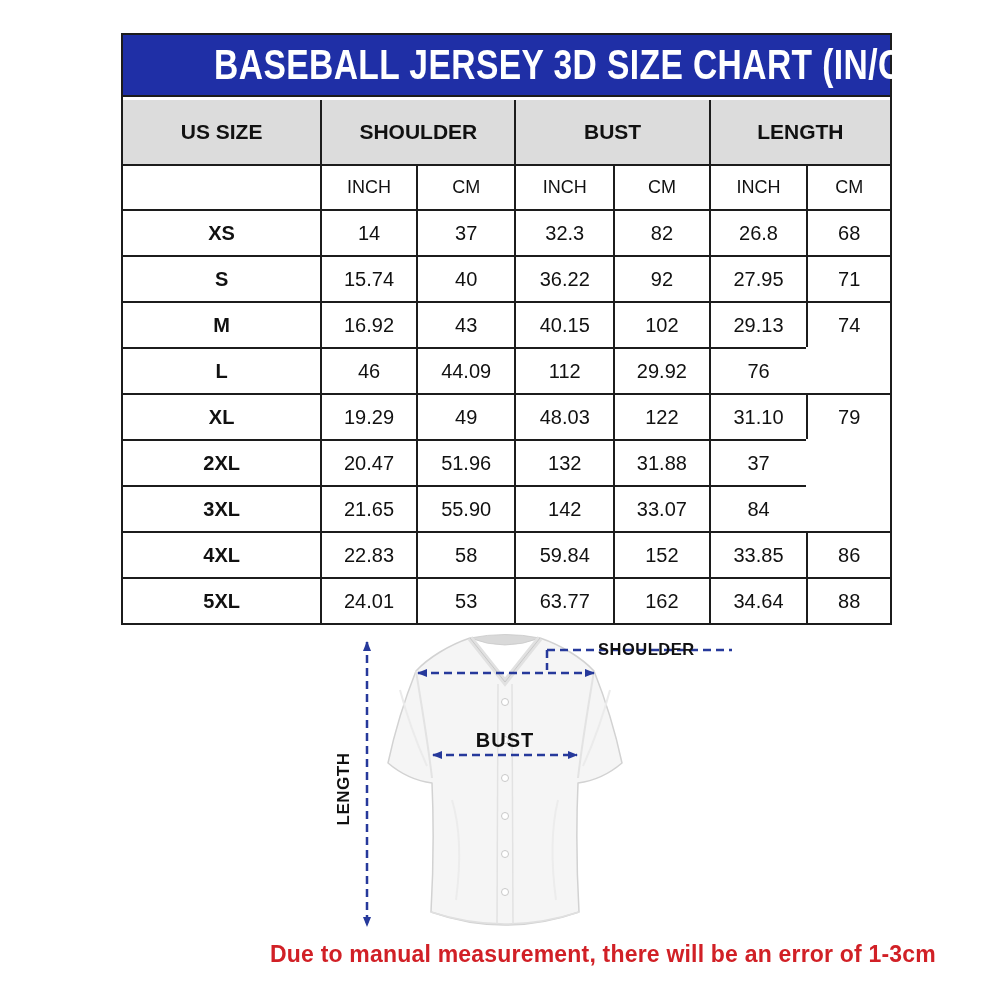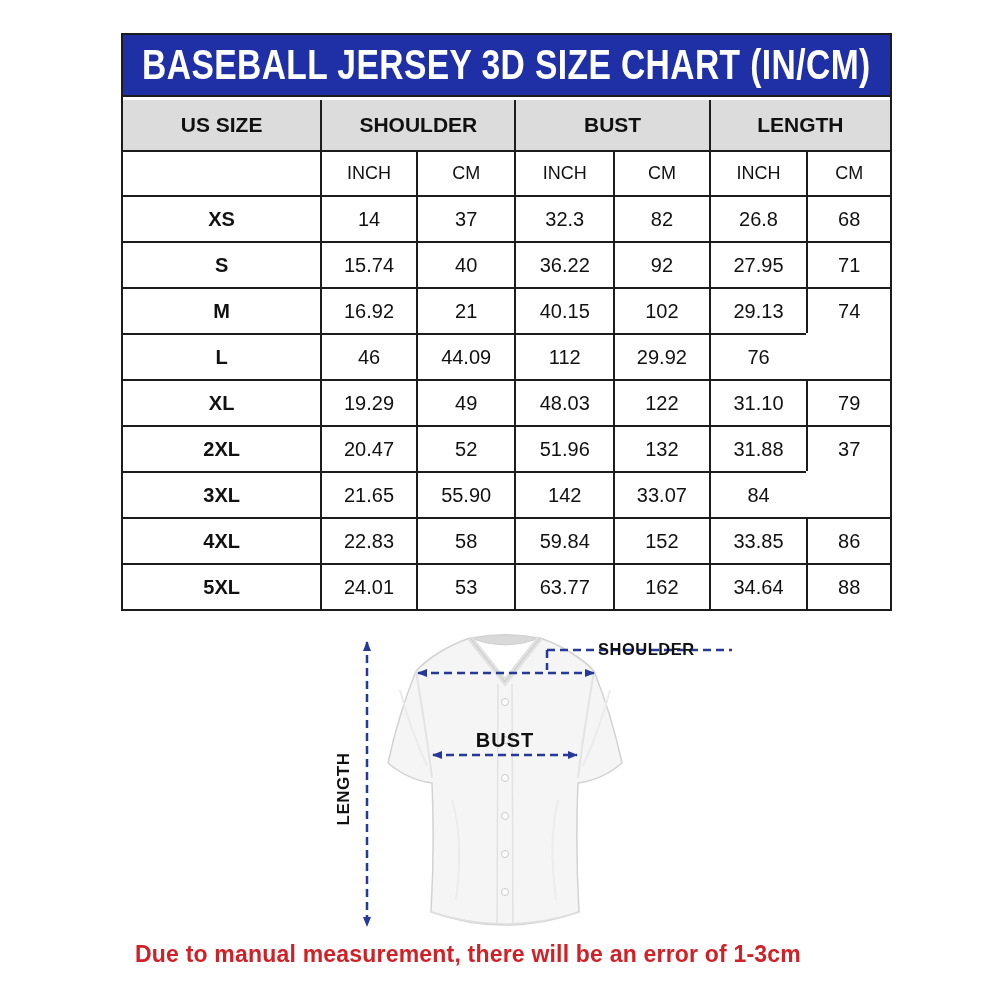--- a/index.html
+++ b/index.html
@@ -16,50 +16,50 @@
     font-family:"Liberation Sans","DejaVu Sans",sans-serif;color:#111;
     overflow:hidden;
   }
   
   .size-table{
     position:absolute;left:121px;top:33px;width:771px;
     border:2px solid var(--line);box-sizing:border-box;background:#fff;
   }
   .title-row{
     height:62px;background:var(--title-bg);
-    display:flex;align-items:center;justify-content:center;
+    display:flex;align-items:center;justify-content:flex-start;
     border-bottom:2px solid var(--line);box-sizing:border-box;
   }
   .title-text{
     color:var(--title-text);font-weight:bold;font-size:42px;line-height:1;
     white-space:nowrap;transform:scaleX(0.8);transform-origin:center;
     letter-spacing:0.5px;
   }
   .gap-row{height:3px;background:#fff;}
   .cols{display:grid;grid-template-columns:198fr 96fr 99fr 99fr 96fr 98fr 84fr;}
   .cell{
     display:flex;align-items:center;justify-content:center;
     box-sizing:border-box;border-left:2px solid var(--line);
     background:#fff;font-size:20px;
   }
   .cell:first-child{border-left:none;}
   .group-row .cell{
-    height:50px;background:var(--header-bg);
+    height:64px;background:var(--header-bg);
     font-weight:bold;font-size:21px;border-top:none;
   }
   .span2{grid-column:span 2;}
   .unit-row .cell{height:45px;border-top:2px solid var(--line);font-weight:normal;font-size:18px;}
   .trow .cell{height:46px;border-top:2px solid var(--line);}
   .size-cell{font-weight:bold;font-size:20px;}
   .value-cell{font-weight:normal;font-size:20px;}
   
   .jersey-wrap{position:absolute;left:330px;top:628px;width:410px;height:310px;}
   
   .note{
-    position:absolute;left:0;top:941px;width:936px;text-align:center;
+    position:absolute;left:0;top:941px;width:936px;text-align:right;
     color:var(--note-red);font-weight:bold;font-size:23px;letter-spacing:0.2px;
   }
 </style>
 </head>
 <body>
 
 <div class="size-table">
   <div class="title-row">
     <div class="title-text">BASEBALL JERSEY 3D SIZE CHART (IN/CM)</div>
   </div>
@@ -97,21 +97,21 @@
         <div class="cell value-cell">15.74</div>
         <div class="cell value-cell">40</div>
         <div class="cell value-cell">36.22</div>
         <div class="cell value-cell">92</div>
         <div class="cell value-cell">27.95</div>
         <div class="cell value-cell">71</div>
       </div>
       <div class="cols trow">
         <div class="cell size-cell">M</div>
         <div class="cell value-cell">16.92</div>
-        <div class="cell value-cell">21</div>
+        <div class="cell value-cell">43</div>
         <div class="cell value-cell">40.15</div>
         <div class="cell value-cell">102</div>
         <div class="cell value-cell">29.13</div>
         <div class="cell value-cell">74</div>
       </div>
       <div class="cols trow">
         <div class="cell size-cell">L</div>
         <div class="cell value-cell">46</div>
         <div class="cell value-cell">44.09</div>
         <div class="cell value-cell">112</div>
@@ -123,21 +123,20 @@
         <div class="cell value-cell">19.29</div>
         <div class="cell value-cell">49</div>
         <div class="cell value-cell">48.03</div>
         <div class="cell value-cell">122</div>
         <div class="cell value-cell">31.10</div>
         <div class="cell value-cell">79</div>
       </div>
       <div class="cols trow">
         <div class="cell size-cell">2XL</div>
         <div class="cell value-cell">20.47</div>
-        <div class="cell value-cell">52</div>
         <div class="cell value-cell">51.96</div>
         <div class="cell value-cell">132</div>
         <div class="cell value-cell">31.88</div>
         <div class="cell value-cell">37</div>
       </div>
       <div class="cols trow">
         <div class="cell size-cell">3XL</div>
         <div class="cell value-cell">21.65</div>
         <div class="cell value-cell">55.90</div>
         <div class="cell value-cell">142</div>

